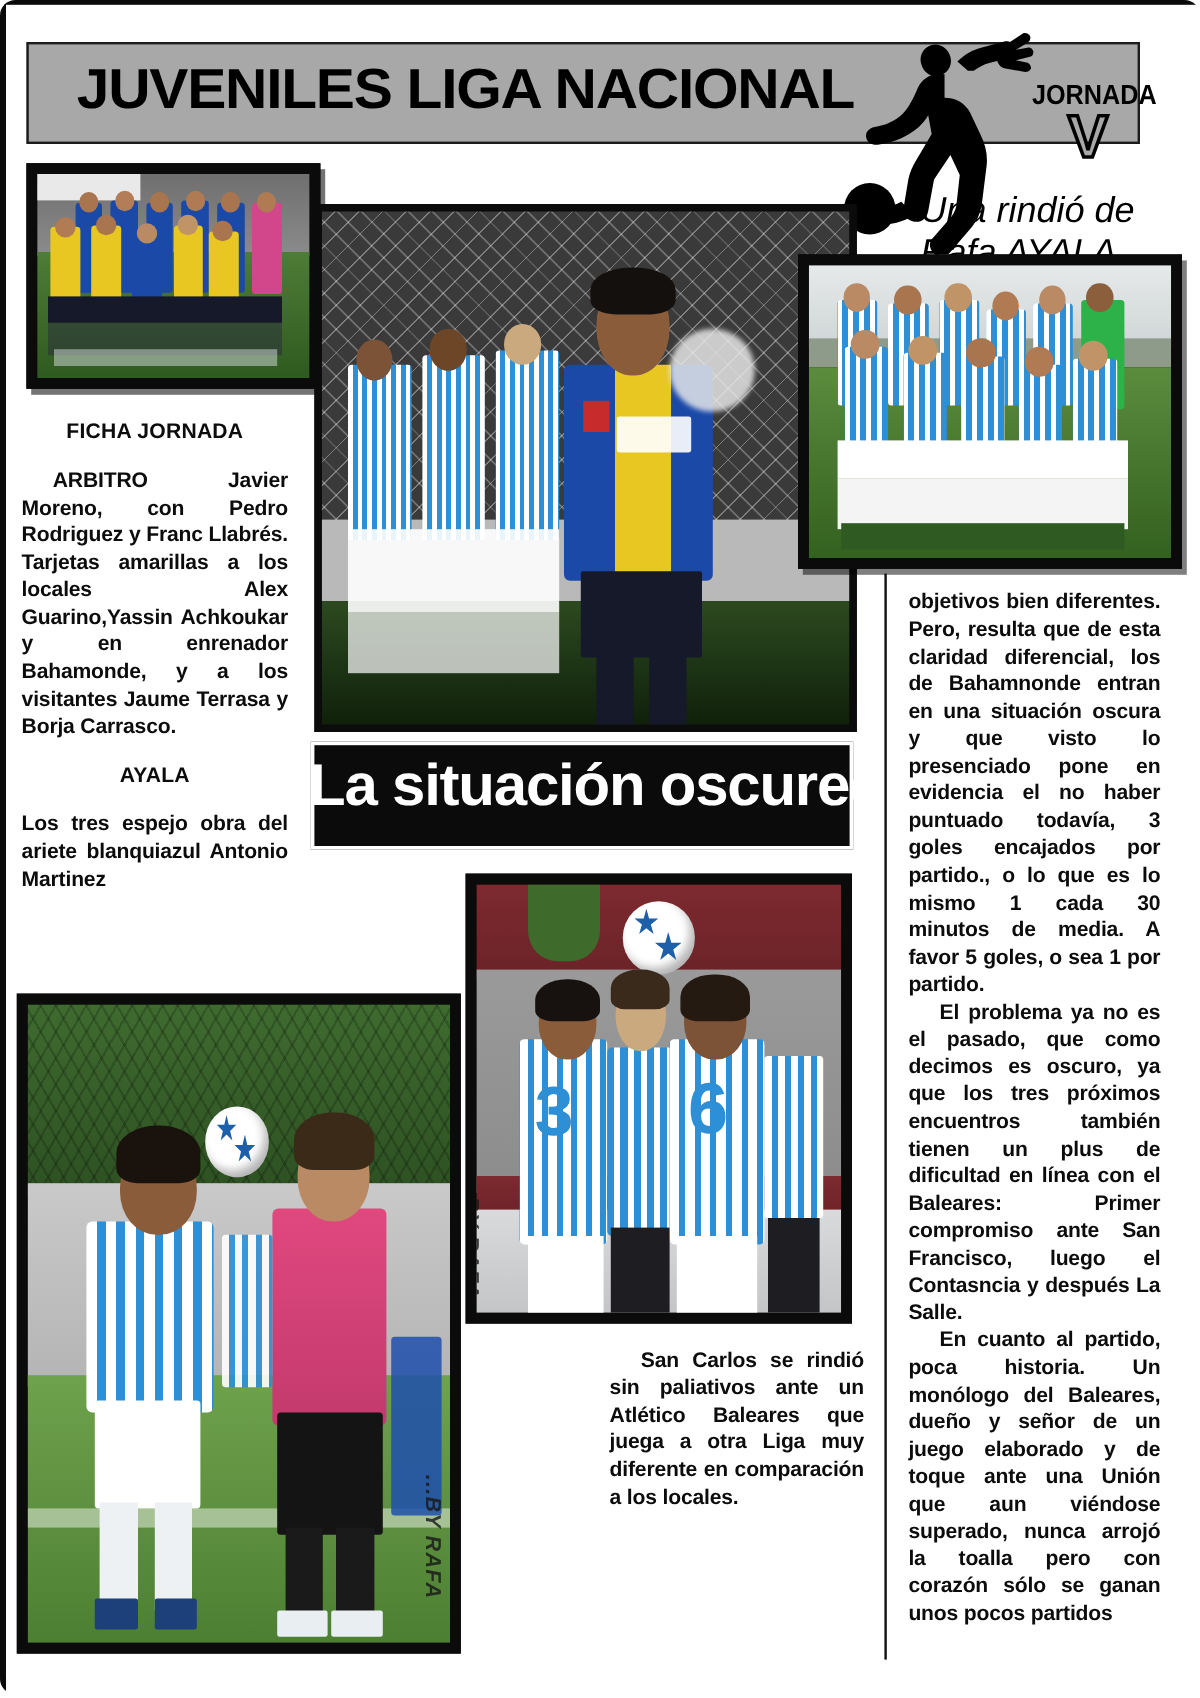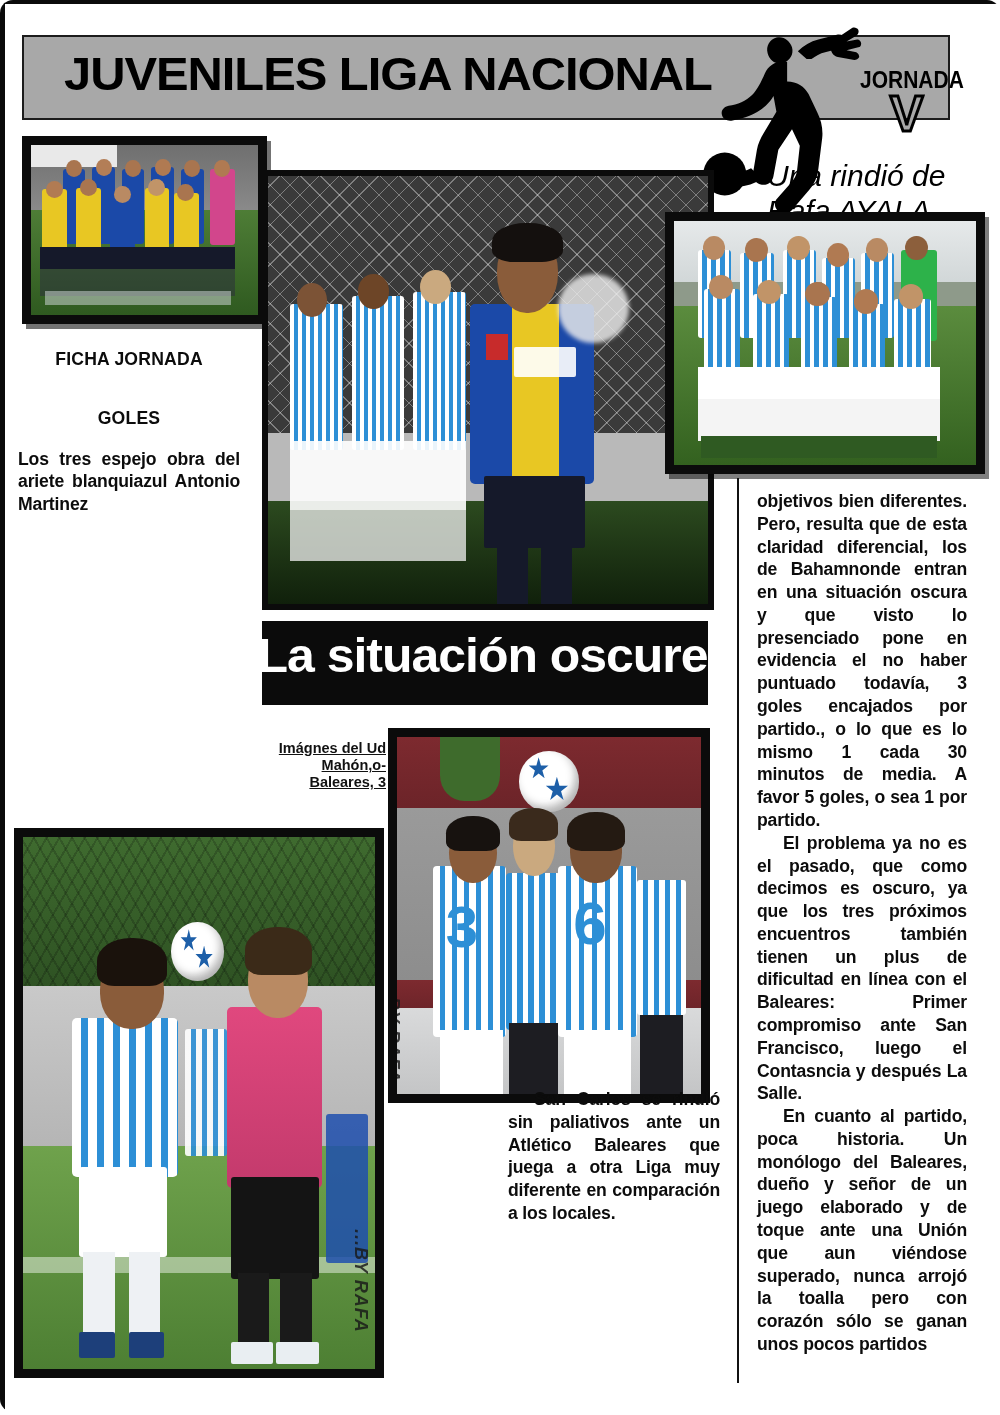--- a/index.html
+++ b/index.html
@@ -138,21 +138,21 @@
   .col .sect{
     text-align:center;
     font-weight:bold;
     letter-spacing:0.2px;
     margin:0;
     font-size:17.6px;
   }
   .gap{height:18px;}
 
   #col-ficha{left:18px;top:348px;width:222px;}
-  #col-mid{left:508px;top:1088px;width:212px;}
+  #col-mid{left:508px;top:1122px;width:212px;}
   #col-right{left:757px;top:490px;width:210px;}
 
   
   .vrule{position:absolute;left:737px;top:478px;width:2px;height:905px;background:#111;}
 
   
   .wm{
     position:absolute;
     color:rgba(25,25,25,0.82);
     font-size:18px;
@@ -305,25 +305,20 @@
       <div style="position:absolute;left:8%;top:60%;width:80%;height:13%;background:#ffffff;"></div>
       <div style="position:absolute;left:8%;top:73%;width:80%;height:17%;background:#f4f4f4;"></div>
       <div style="position:absolute;left:9%;top:88%;width:78%;height:9%;background:#2f5a22;"></div>
     </div>
   </div>
 
   <div class="headline-bar">
     <div class="txt">La situación oscurece</div>
   </div>
 
-  <div class="caption">
-    <u>Imágnes del Ud</u><br>
-    <u>Mahón,o-</u><br>
-    <u>Baleares, 3</u>
-  </div>
 
   <div class="photo" id="photo-header-duel">
     <div class="inner" style="left:0;top:0;right:0;bottom:0;">
       <div class="redwall" style="position:absolute;left:0;top:0;width:100%;height:22%;"></div>
       <div style="position:absolute;left:0;top:20%;width:100%;height:52%;background:linear-gradient(#9a9a9a,#8c8c8c);"></div>
       <div class="redwall" style="position:absolute;left:0;top:68%;width:100%;height:10%;"></div>
       <div style="position:absolute;left:0;top:76%;width:100%;height:24%;background:linear-gradient(#d9dadb,#c4c5c6);"></div>
       <div style="position:absolute;left:14%;top:0;width:20%;height:18%;background:#3e6b2c;border-radius:0 0 40% 40%;"></div>
 
       <div class="ball" style="left:40%;top:4%;width:20%;height:17%;">
@@ -389,22 +384,23 @@
 
       <div style="position:absolute;left:46%;top:36%;width:12%;height:24%;background:repeating-linear-gradient(90deg,#ffffff 0 6px,#2d8fd6 6px 11px);opacity:.9;border-radius:3px;"></div>
       <div style="position:absolute;left:86%;top:52%;width:12%;height:28%;background:#1f4fae;opacity:.85;border-radius:3px;"></div>
     </div>
     <div class="wm" style="left:348px;top:392px;">...BY RAFA</div>
   </div>
 
   <div class="col" id="col-ficha">
     <p class="sect">FICHA JORNADA</p>
     <div class="gap"></div>
+    <p class="ind">ARBITRO Javier Moreno, con Pedro Rodriguez y Franc Llabrés. Tarjetas amarillas a los locales Alex Guarino,Yassin Achkoukar y en enrenador Bahamonde, y a los visitantes Jaume Terrasa y Borja Carrasco.</p>
     <div class="gap"></div>
-    <p class="sect">GOLES</p>
+    <p class="sect">AYALA</p>
     <div class="gap"></div>
     <p>Los tres espejo obra del ariete blanquiazul Antonio Martinez</p>
   </div>
 
   <div class="col" id="col-mid">
     <p class="ind">San Carlos se rindió sin paliativos ante un Atlético Baleares que juega a otra Liga muy diferente en comparación a los locales.</p>
   </div>
 
   <div class="col" id="col-right">
     <p>objetivos bien diferentes. Pero, resulta que de esta claridad diferencial, los de Bahamnonde entran en una situación oscura y que visto lo presenciado pone en evidencia el no haber puntuado todavía, 3 goles encajados por partido., o lo que es lo mismo 1 cada 30 minutos de media. A favor 5 goles, o sea 1 por partido.</p>

